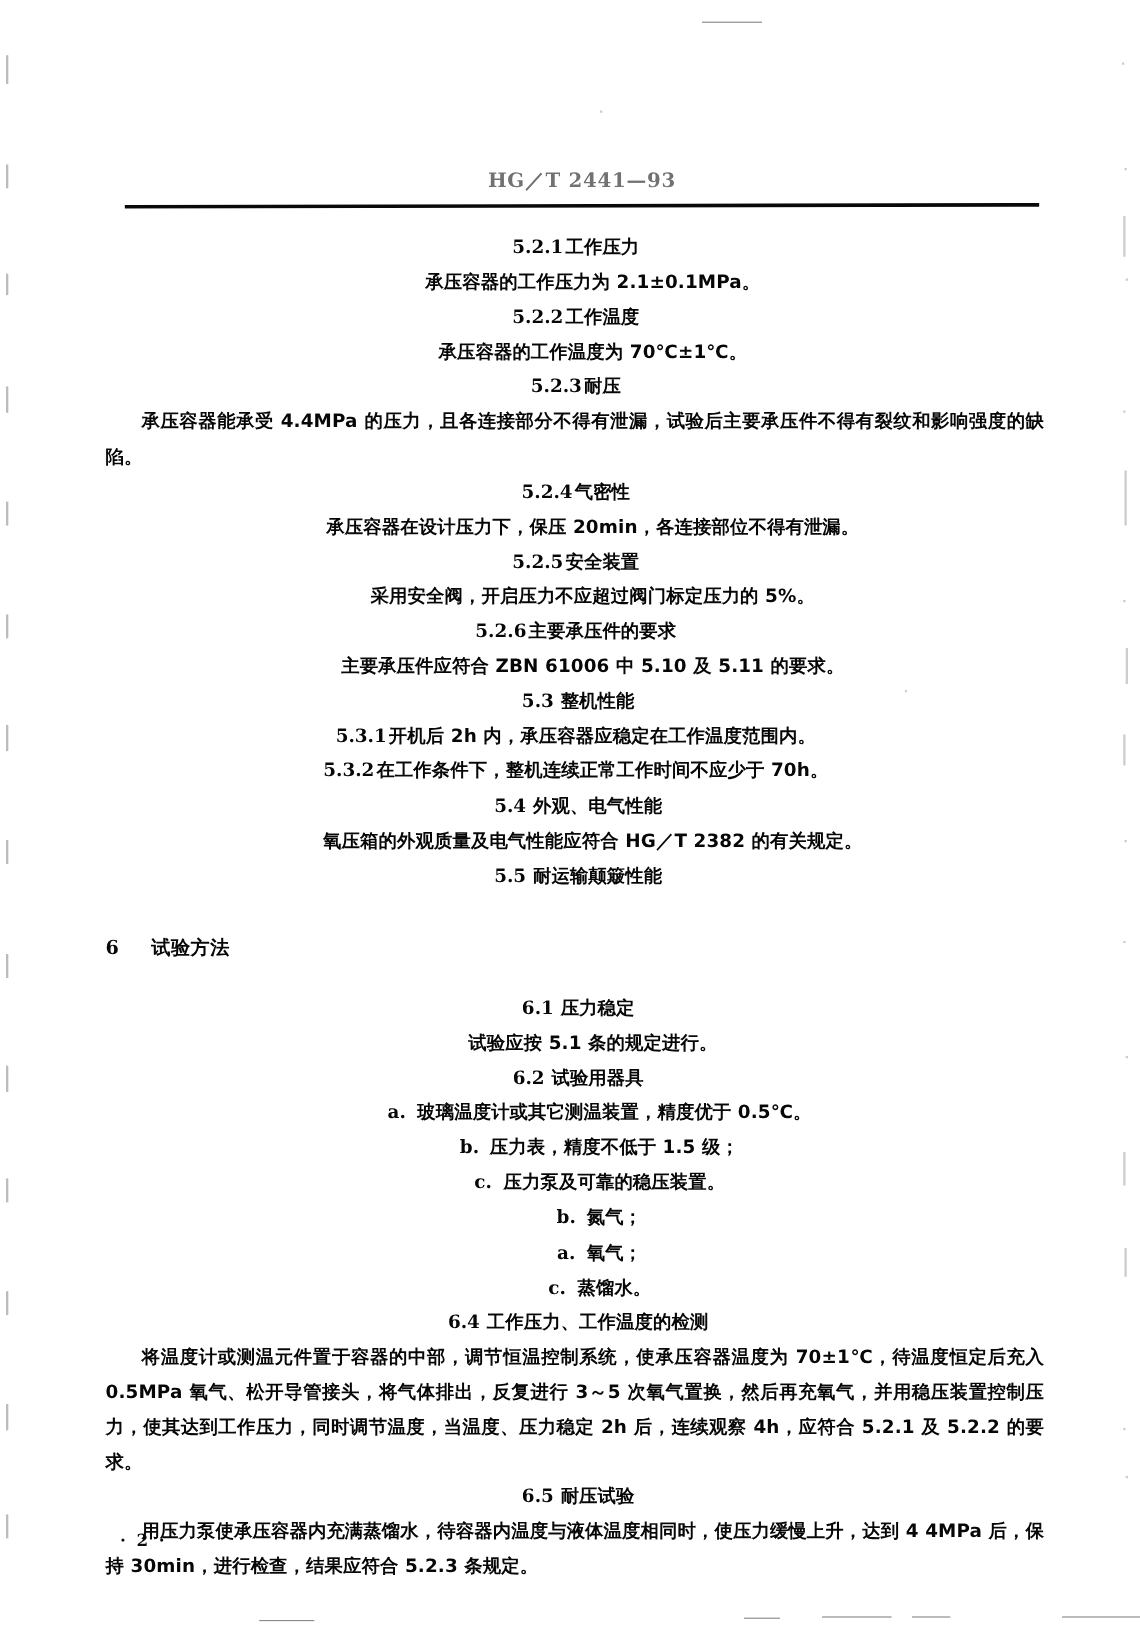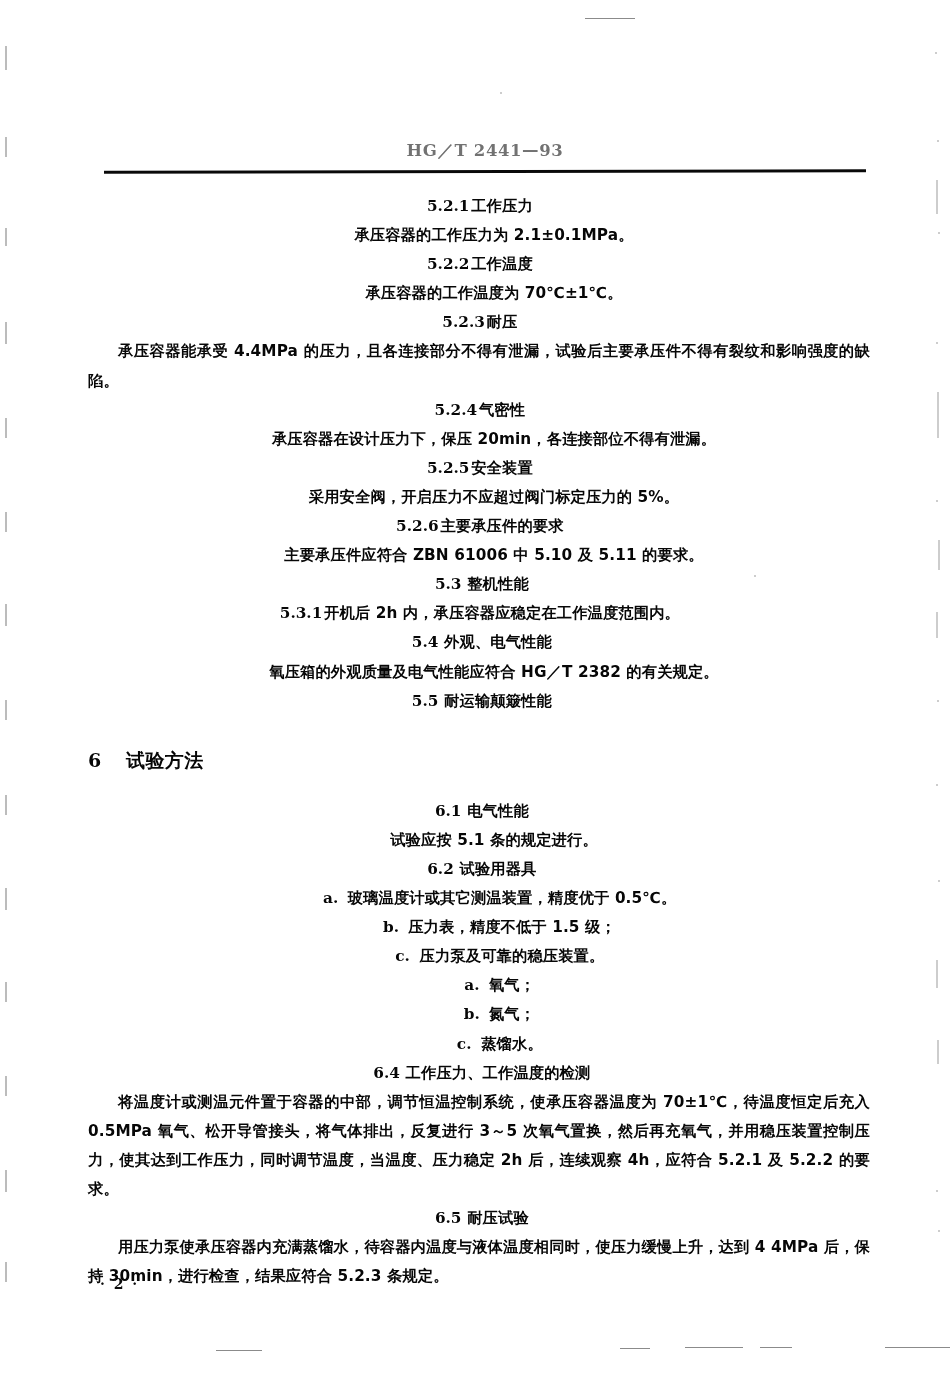--- a/index.html
+++ b/index.html
@@ -105,21 +105,21 @@
     width: 34px;
     margin-left: 32px;
     font-family: "DejaVu Serif", "Liberation Serif", serif;
     font-weight: bold;
   }
   .gap-md { height: 22px; }
   .gap-lg { height: 30px; }
 
   .sec-head {
     white-space: nowrap;
-    font-size: 19px;
+    font-size: 16px;
     letter-spacing: 0.4px;
   }
 
   
   .page-num {
     position: absolute;
     left: 100px;
     top: 1276px;
     font-family: "DejaVu Serif", "Liberation Serif", serif;
     font-weight: bold;
@@ -194,42 +194,43 @@
     <div class="ln"><span class="indent"></span><span>承压容器在设计压力下，保压 20min，各连接部位不得有泄漏。</span></div>
 
     <div class="ln"><span class="num">5.2.5</span><span>安全装置</span></div>
     <div class="ln"><span class="indent"></span><span>采用安全阀，开启压力不应超过阀门标定压力的 5%。</span></div>
 
     <div class="ln"><span class="num">5.2.6</span><span>主要承压件的要求</span></div>
     <div class="ln"><span class="indent"></span><span>主要承压件应符合 ZBN 61006 中 5.10 及 5.11 的要求。</span></div>
 
     <div class="ln"><span class="num w2">5.3</span><span>整机性能</span></div>
     <div class="ln"><span class="num">5.3.1</span><span>开机后 2h 内，承压容器应稳定在工作温度范围内。</span></div>
+    <div class="ln"><span class="num">5.3.2</span><span>在工作条件下，整机连续正常工作时间不应少于 70h。</span></div>
 
     <div class="ln"><span class="num w2">5.4</span><span>外观、电气性能</span></div>
     <div class="ln"><span class="indent"></span><span>氧压箱的外观质量及电气性能应符合 HG／T  2382 的有关规定。</span></div>
 
     <div class="ln"><span class="num w2">5.5</span><span>耐运输颠簸性能</span></div>
 
     <div class="gap-lg"></div>
 
     <div class="sec-head"><span class="num w2">6</span><span>试验方法</span></div>
 
     <div class="gap-md"></div>
 
-    <div class="ln"><span class="num w2">6.1</span><span>电气性能</span></div>
+    <div class="ln"><span class="num w2">6.1</span><span>压力稳定</span></div>
     <div class="ln"><span class="indent"></span><span>试验应按 5.1 条的规定进行。</span></div>
 
     <div class="ln"><span class="num w2">6.2</span><span>试验用器具</span></div>
     <div class="ln"><span class="item-label">a.</span><span>玻璃温度计或其它测温装置，精度优于 0.5℃。</span></div>
     <div class="ln"><span class="item-label">b.</span><span>压力表，精度不低于 1.5 级；</span></div>
     <div class="ln"><span class="item-label">c.</span><span>压力泵及可靠的稳压装置。</span></div>
 
+    <div class="ln"><span class="item-label">b.</span><span>氮气；</span></div>
     <div class="ln"><span class="item-label">a.</span><span>氧气；</span></div>
-    <div class="ln"><span class="item-label">b.</span><span>氮气；</span></div>
     <div class="ln"><span class="item-label">c.</span><span>蒸馏水。</span></div>
 
     <div class="ln"><span class="num w2">6.4</span><span>工作压力、工作温度的检测</span></div>
     <div class="para ind">将温度计或测温元件置于容器的中部，调节恒温控制系统，使承压容器温度为 70±1℃，待温度恒定后充入 0.5MPa 氧气、松开导管接头，将气体排出，反复进行 3～5 次氧气置换，然后再充氧气，并用稳压装置控制压力，使其达到工作压力，同时调节温度，当温度、压力稳定 2h 后，连续观察 4h，应符合 5.2.1 及 5.2.2 的要求。</div>
 
     <div class="ln"><span class="num w2">6.5</span><span>耐压试验</span></div>
     <div class="para ind">用压力泵使承压容器内充满蒸馏水，待容器内温度与液体温度相同时，使压力缓慢上升，达到 4 4MPa 后，保持 30min，进行检查，结果应符合 5.2.3 条规定。</div>
 
   </div>
 

